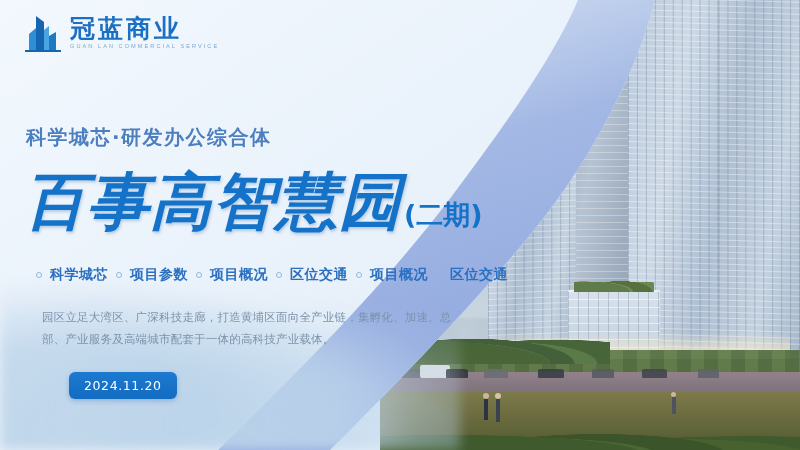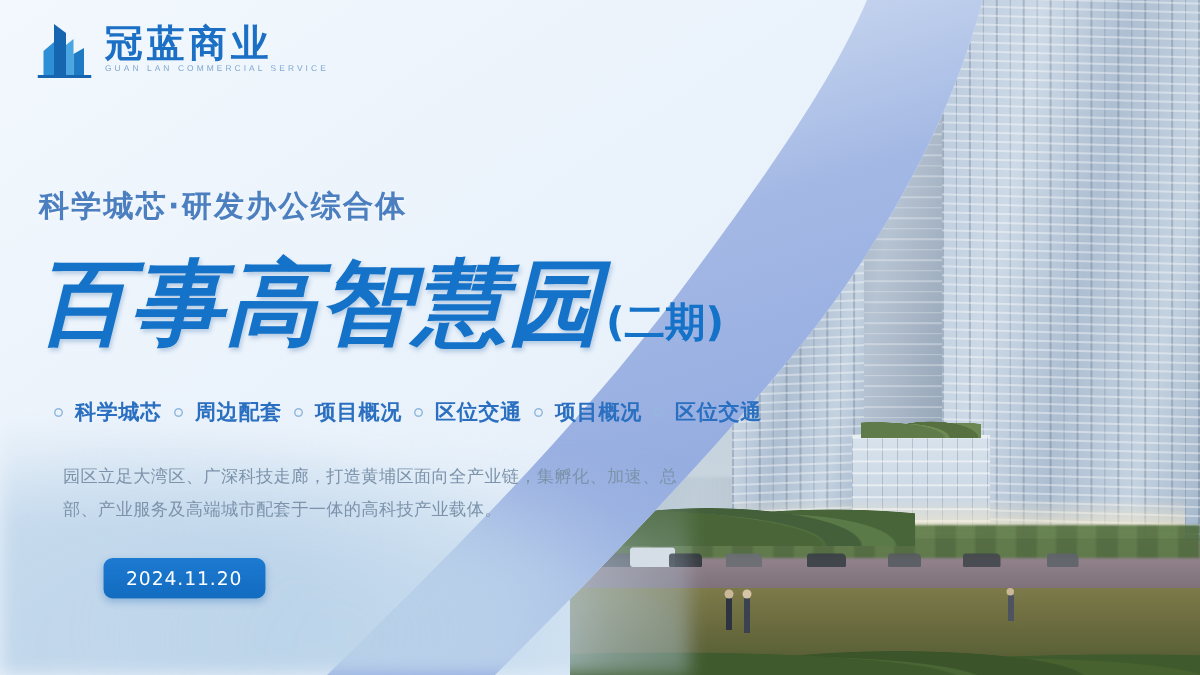--- a/index.html
+++ b/index.html
@@ -301,21 +301,21 @@
 
     <div class="title-row">
       <span class="title-main">百事高智慧园</span>
       <span class="title-suffix">(二期)</span>
     </div>
 
     <div class="nav" id="nav">
         <span class="nav-sep"></span>
         <span class="nav-item">科学城芯</span>
         <span class="nav-sep"></span>
-        <span class="nav-item">周边配套</span>
+        <span class="nav-item">项目参数</span>
         <span class="nav-sep"></span>
         <span class="nav-item">项目概况</span>
         <span class="nav-sep"></span>
         <span class="nav-item">区位交通</span>
         <span class="nav-sep"></span>
         <span class="nav-item">项目概况</span>
         <span class="nav-sep"></span>
         <span class="nav-item">区位交通</span>
       </div>
 

